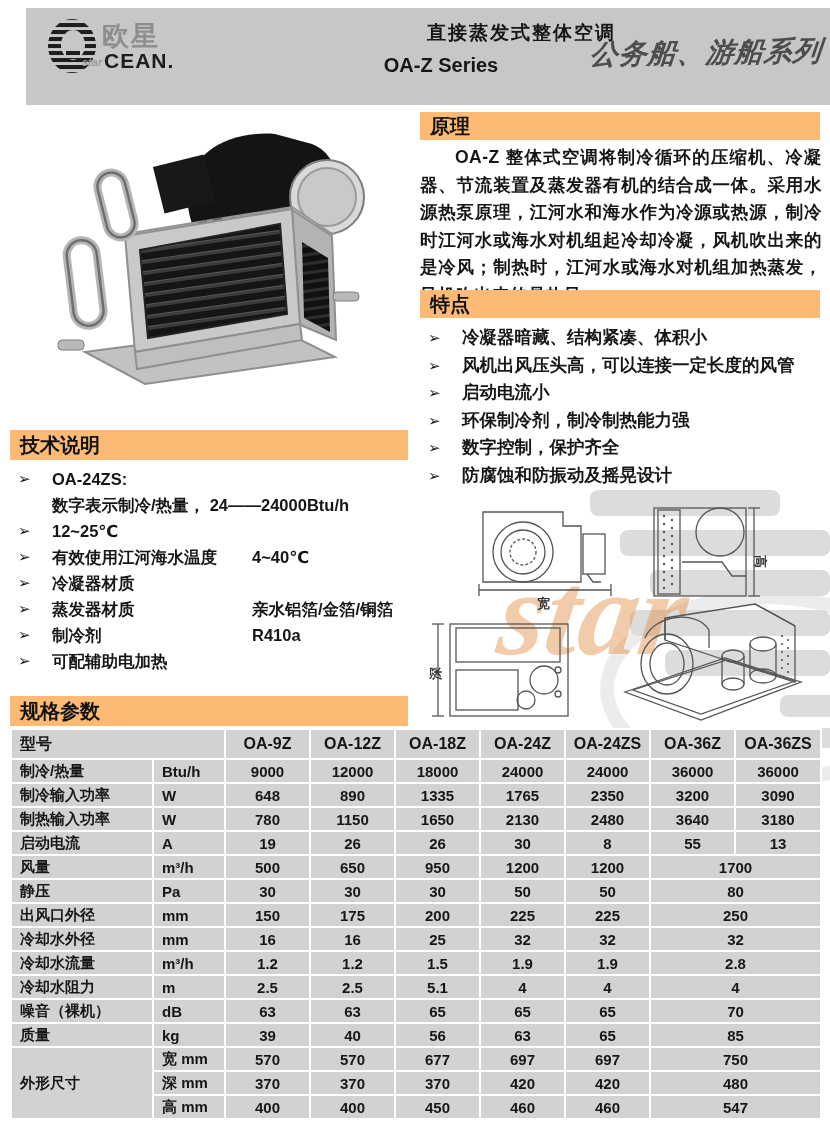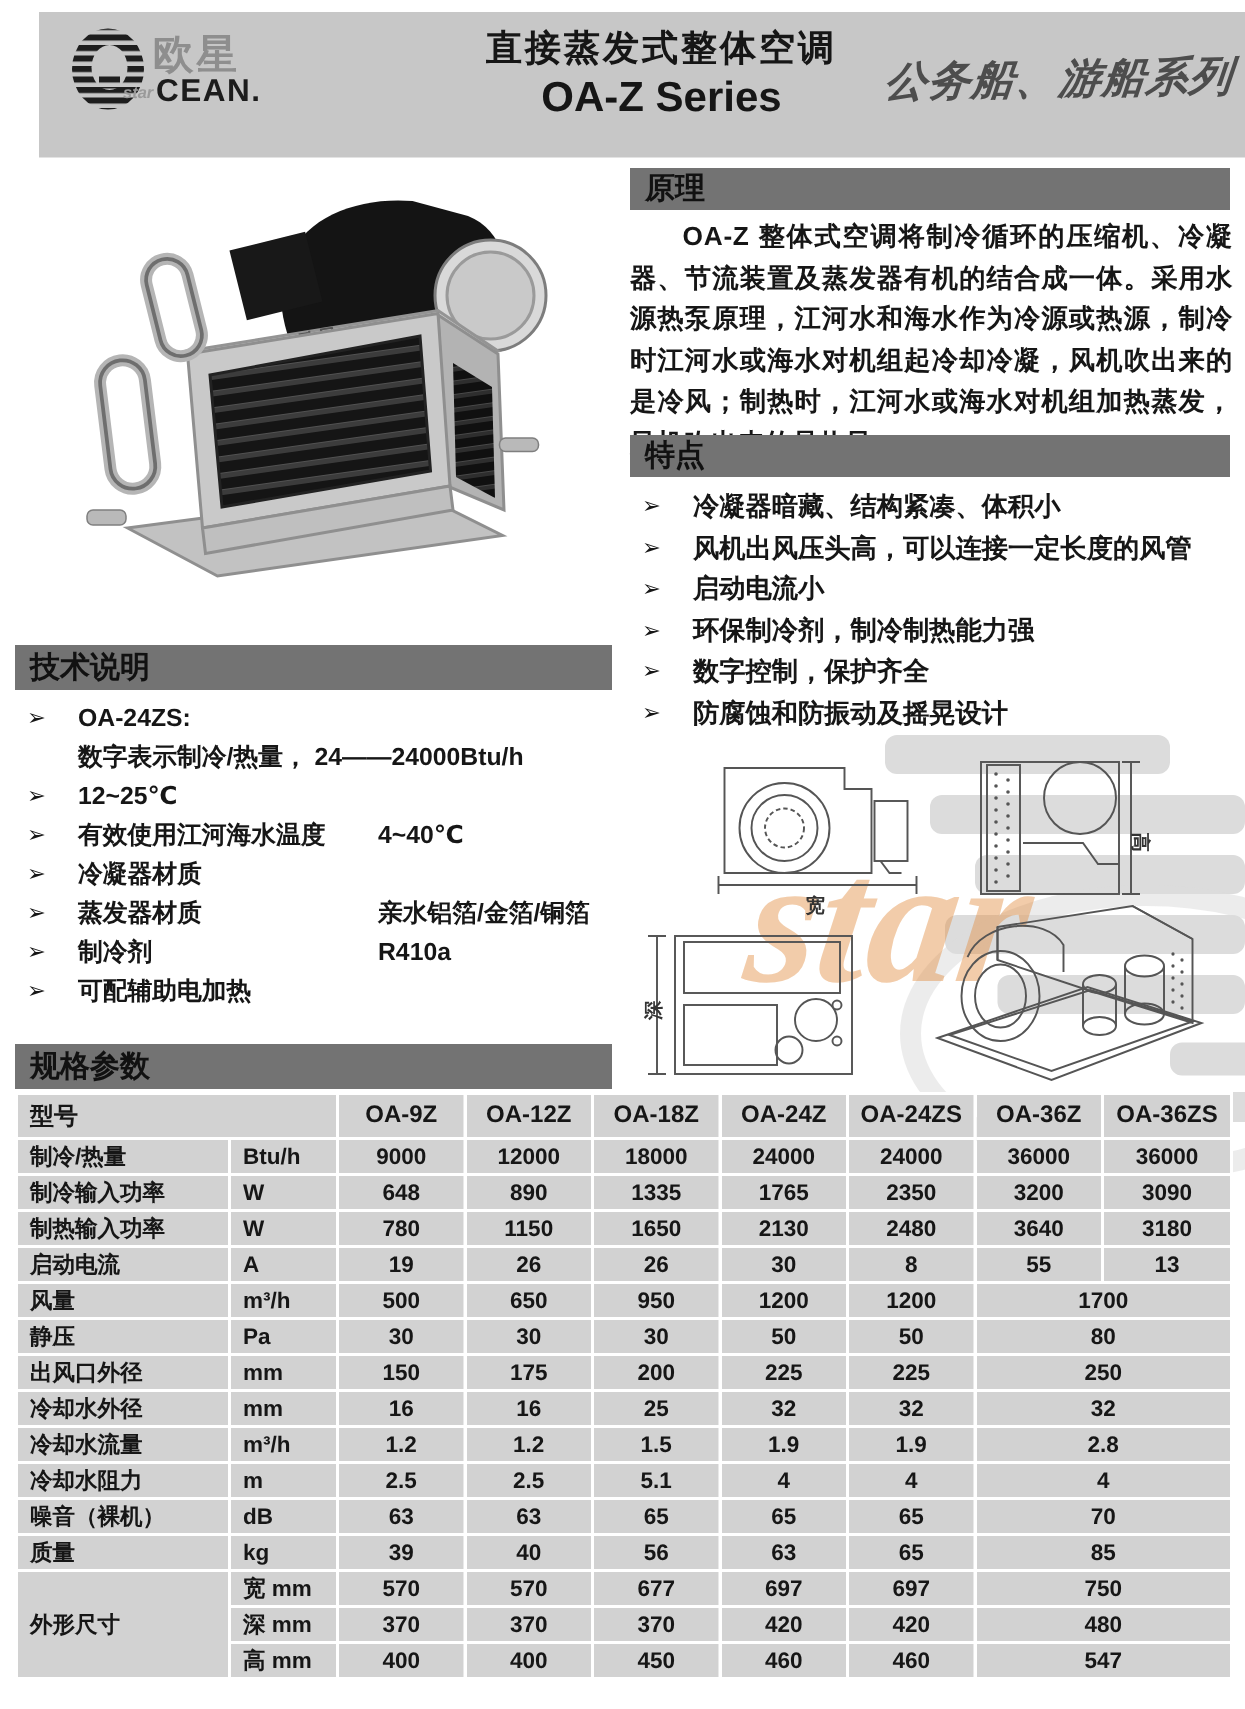--- a/index.html
+++ b/index.html
@@ -6,28 +6,28 @@
   #page{position:relative;width:830px;height:1139px;background:#fff;overflow:hidden;
         font-family:"Liberation Sans","DejaVu Sans",sans-serif;color:#161616;font-weight:bold;}
 
   
   .hdr{position:absolute;left:26px;top:8px;width:810px;height:97px;background:#c7c7c7;}
   .logo{position:absolute;left:20px;top:8px;width:210px;height:62px;}
   .logo-cn{position:absolute;left:56px;top:2px;font-size:27px;color:#8e8e8e;letter-spacing:2px;}
   .logo-star{position:absolute;left:36px;top:40px;font-size:11px;font-style:italic;color:#9a9a9a;}
   .logo-en{position:absolute;left:58px;top:33px;font-size:21px;color:#1c1c1c;letter-spacing:1px;}
   .title{position:absolute;left:240px;top:8px;width:350px;text-align:center;}
-  .title-cn{font-size:24px;letter-spacing:2px;line-height:34px;}
-  .title-en{font-size:28px;line-height:30px;}
+  .title-cn{font-size:19px;letter-spacing:2px;line-height:34px;text-align:right;}
+  .title-en{font-size:20px;line-height:30px;}
   .callig{position:absolute;right:14px;top:26px;font-family:"Liberation Serif","DejaVu Serif",serif;
           font-style:italic;font-weight:bold;font-size:28px;color:#4d4d4d;
           transform:skewX(-6deg) rotate(-1deg);letter-spacing:1px;}
 
   
-  .bar{position:absolute;height:28px;background:#737373;color:#111;
+  .bar{position:absolute;height:28px;background:#fdba74;color:#111;
        font-size:20px;line-height:28px;padding-left:10px;box-sizing:border-box;}
   .bar-left{left:10px;width:398px;}
   .bar-right{left:420px;width:400px;}
 
   
   .principle{position:absolute;left:420px;top:144px;width:402px;font-size:17.5px;
              line-height:27.5px;text-align:justify;text-indent:2em;letter-spacing:0.5px;}
 
   
   .blist{position:absolute;}

